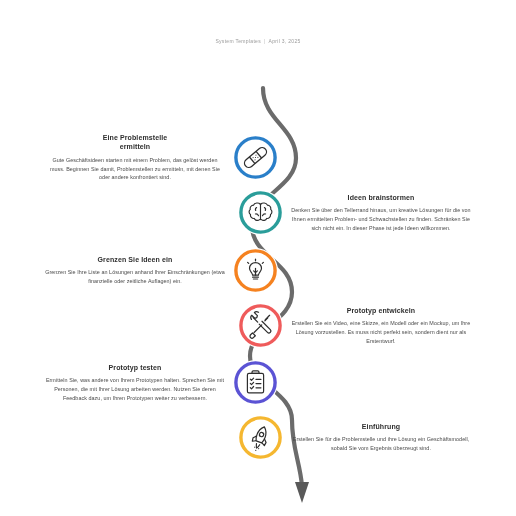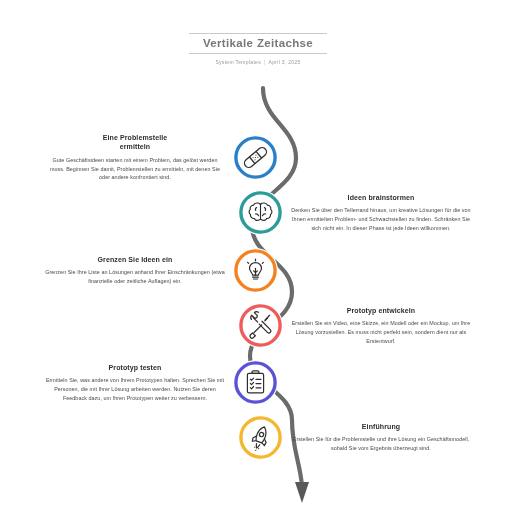--- a/index.html
+++ b/index.html
@@ -114,21 +114,20 @@
   #item-1 { top: 190px; left: 238px; }
   #item-2 { top: 248px; left: 28px; }
   #item-3 { top: 303px; left: 238px; }
   #item-4 { top: 360px; left: 28px; }
   #item-5 { top: 415px; left: 238px; }
 </style>
 </head>
 <body>
 
 <div id="header">
-  <div id="title">Vertikale Zeitachse</div>
   <div id="subtitle">
     <span>System Templates</span><span class="sep">|</span><span>April 3, 2025</span>
   </div>
 </div>
 
 <svg id="path-svg" viewBox="0 0 516 516">
   <path d="M 263 88
            C 263 120, 296 128, 296 158
            C 296 188, 252 196, 252 226
            C 252 256, 292 262, 292 292

